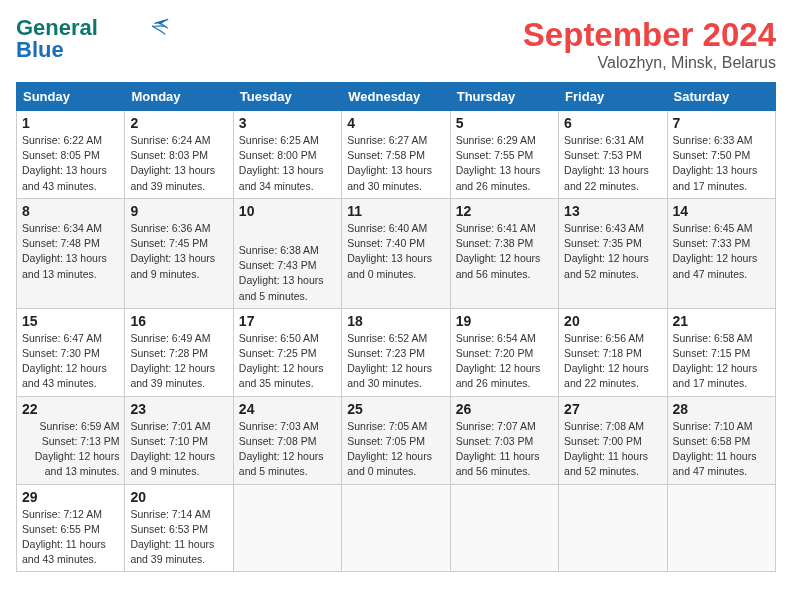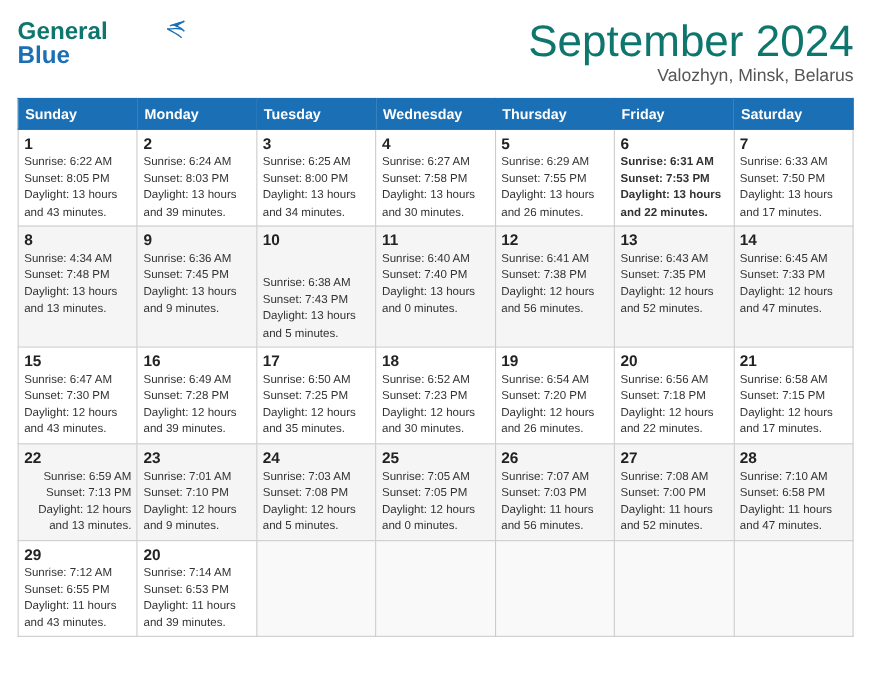--- a/index.html
+++ b/index.html
@@ -31,23 +31,23 @@
     .logo-bird {
       width: 24px;
       height: 18px;
       margin-left: 48px;
       margin-top: -4px;
     }
     .title-block {
       text-align: right;
     }
     .month-title {
-      font-size: 40px;
-      font-weight: normal;
-      color: #0f766e;
+      font-size: 33px;
+      font-weight: bold;
+      color: #ef4444;
     }
     .location {
       font-size: 16px;
       color: #555;
     }
     .calendar {
       width: 100%;
       border-collapse: collapse;
       font-size: 11px;
       border-radius: 10px;
@@ -154,37 +154,37 @@
         </td>
         <td>
           <span class="day-num">5</span>
           <div class="day-info" style="white-space: pre-line;">Sunrise: 6:29 AM
 Sunset: 7:55 PM
 Daylight: 13 hours
 and 26 minutes.</div>
         </td>
         <td>
           <span class="day-num">6</span>
-          <div class="day-info" style="white-space: pre-line; font-weight: bold;">Sunrise: 6:31 AM
+          <div class="day-info" style="white-space: pre-line;">Sunrise: 6:31 AM
 Sunset: 7:53 PM
 Daylight: 13 hours
 and 22 minutes.</div>
         </td>
         <td>
           <span class="day-num">7</span>
           <div class="day-info" style="white-space: pre-line;">Sunrise: 6:33 AM
 Sunset: 7:50 PM
 Daylight: 13 hours
 and 17 minutes.</div>
         </td>
       </tr>
       <tr>
         <td>
           <span class="day-num">8</span>
-          <div class="day-info" style="white-space: pre-line;">Sunrise: 4:34 AM
+          <div class="day-info" style="white-space: pre-line;">Sunrise: 6:34 AM
 Sunset: 7:48 PM
 Daylight: 13 hours
 and 13 minutes.</div>
         </td>
         <td>
           <span class="day-num">9</span>
           <div class="day-info" style="white-space: pre-line;">Sunrise: 6:36 AM
 Sunset: 7:45 PM
 Daylight: 13 hours
 and 9 minutes.</div>

